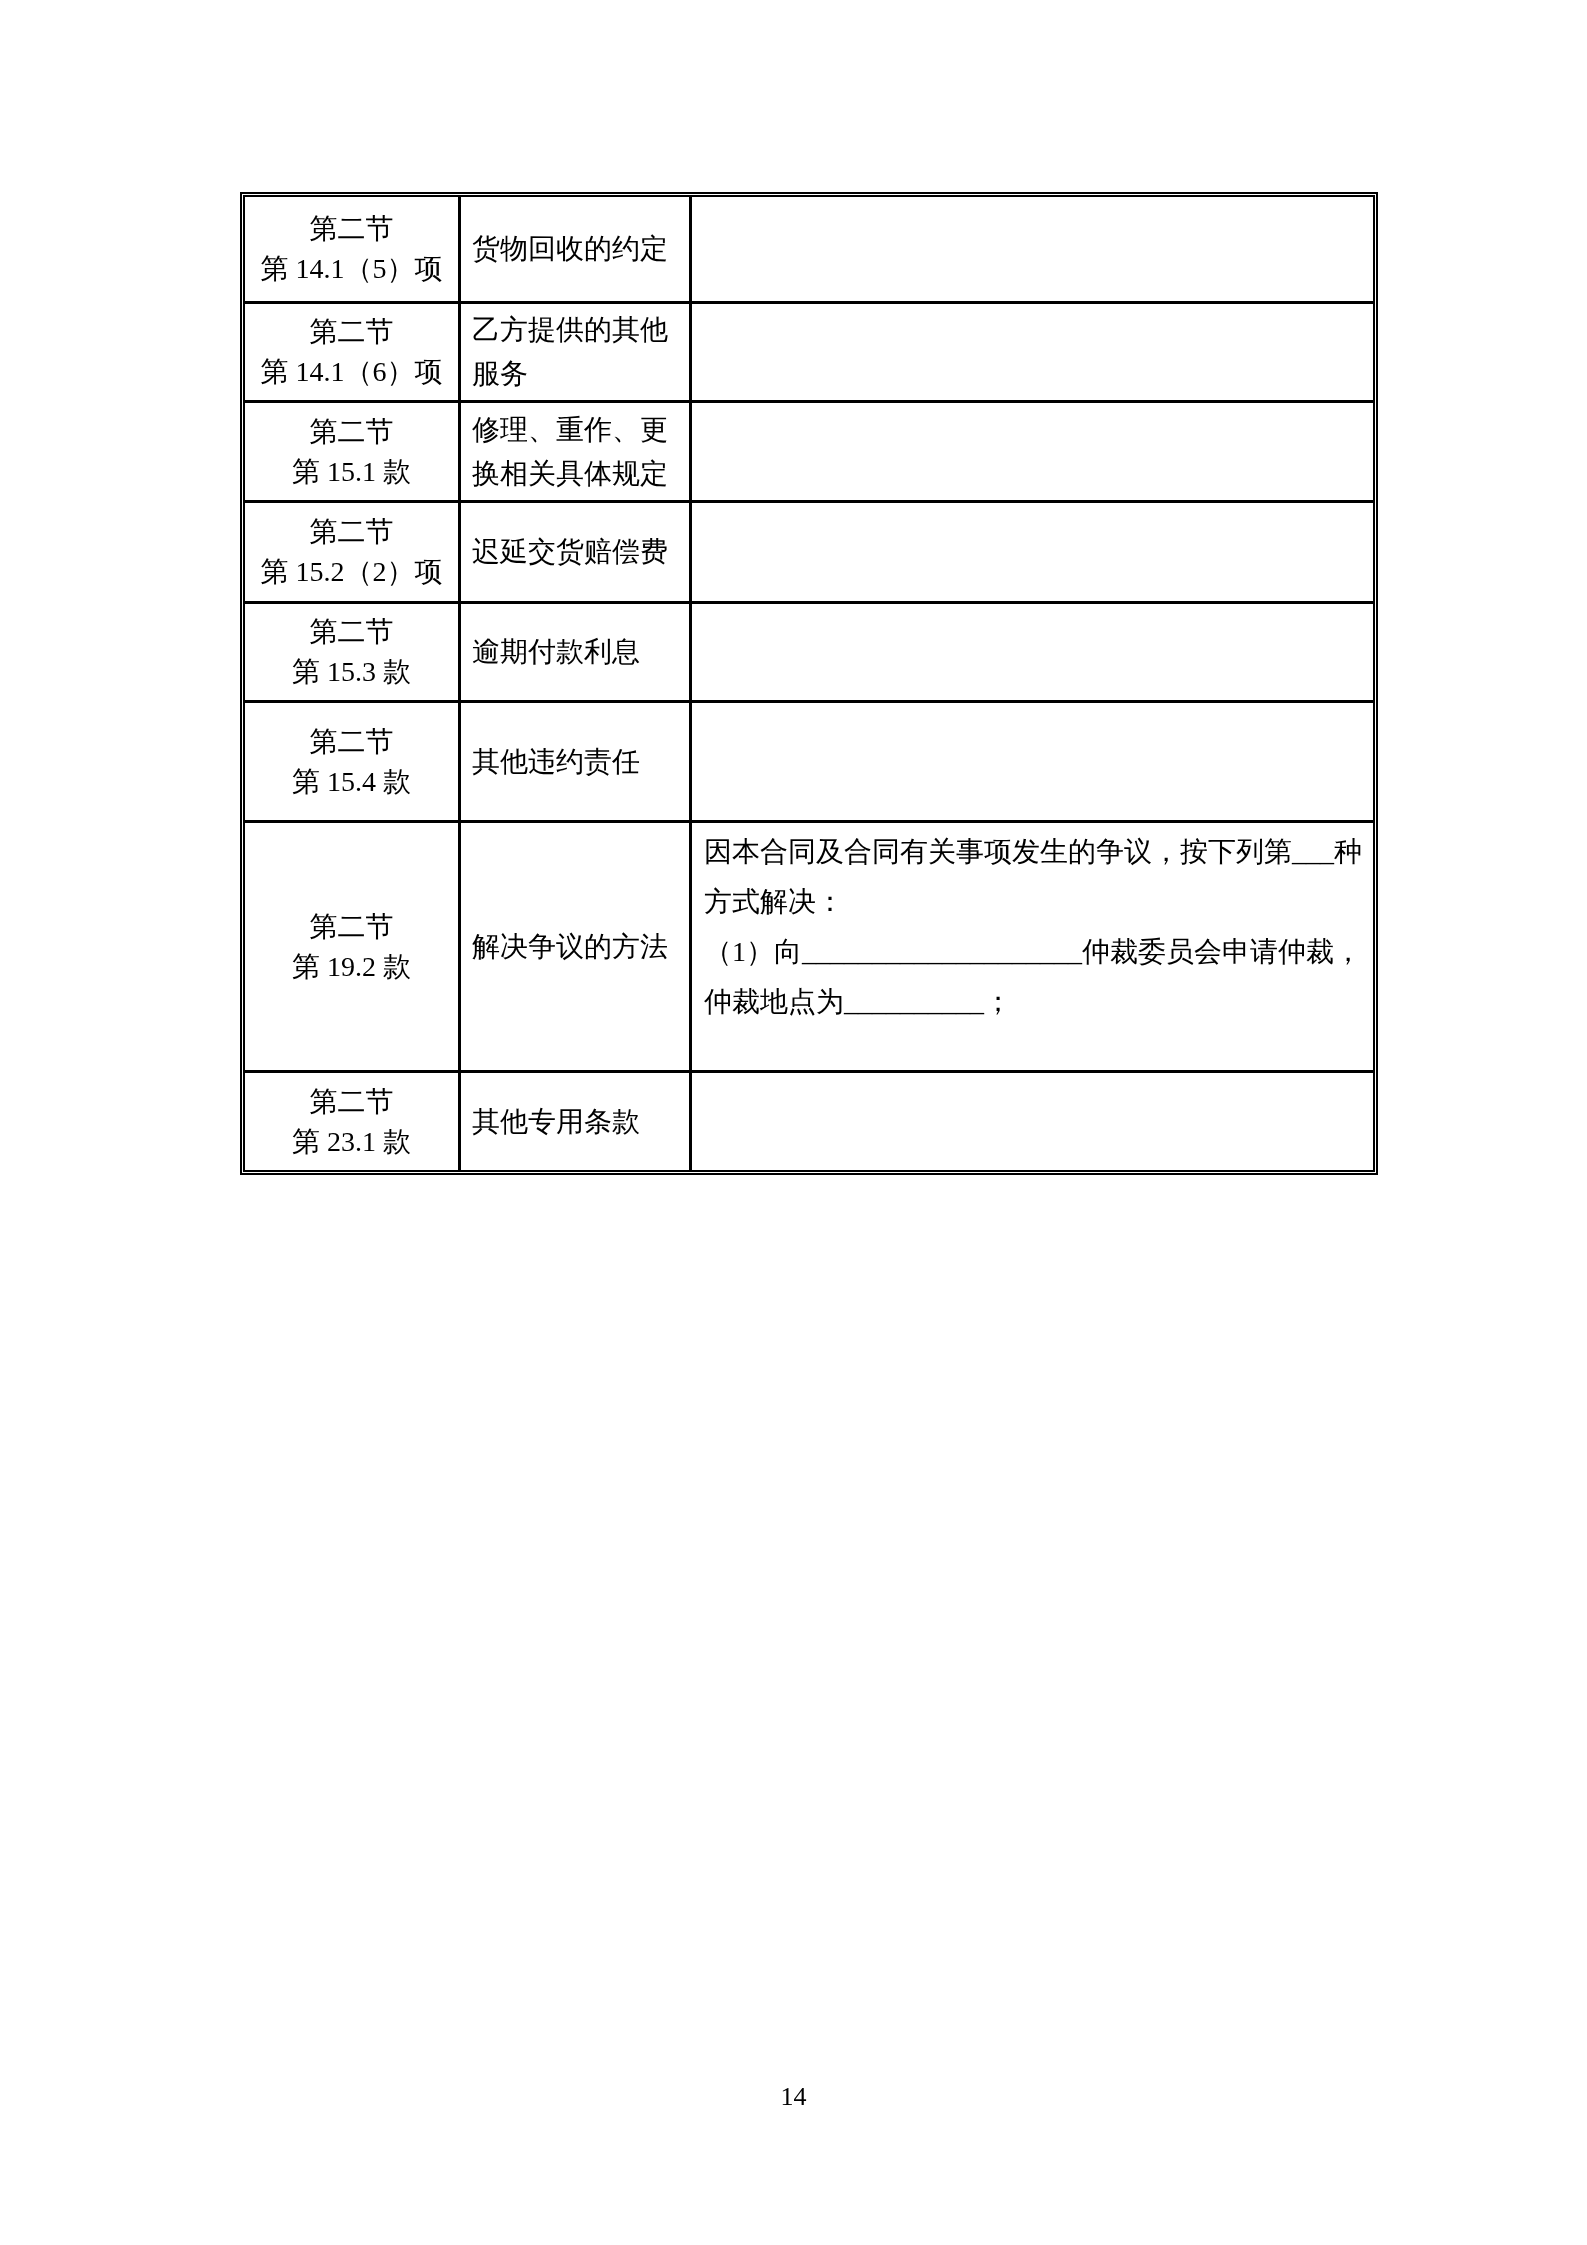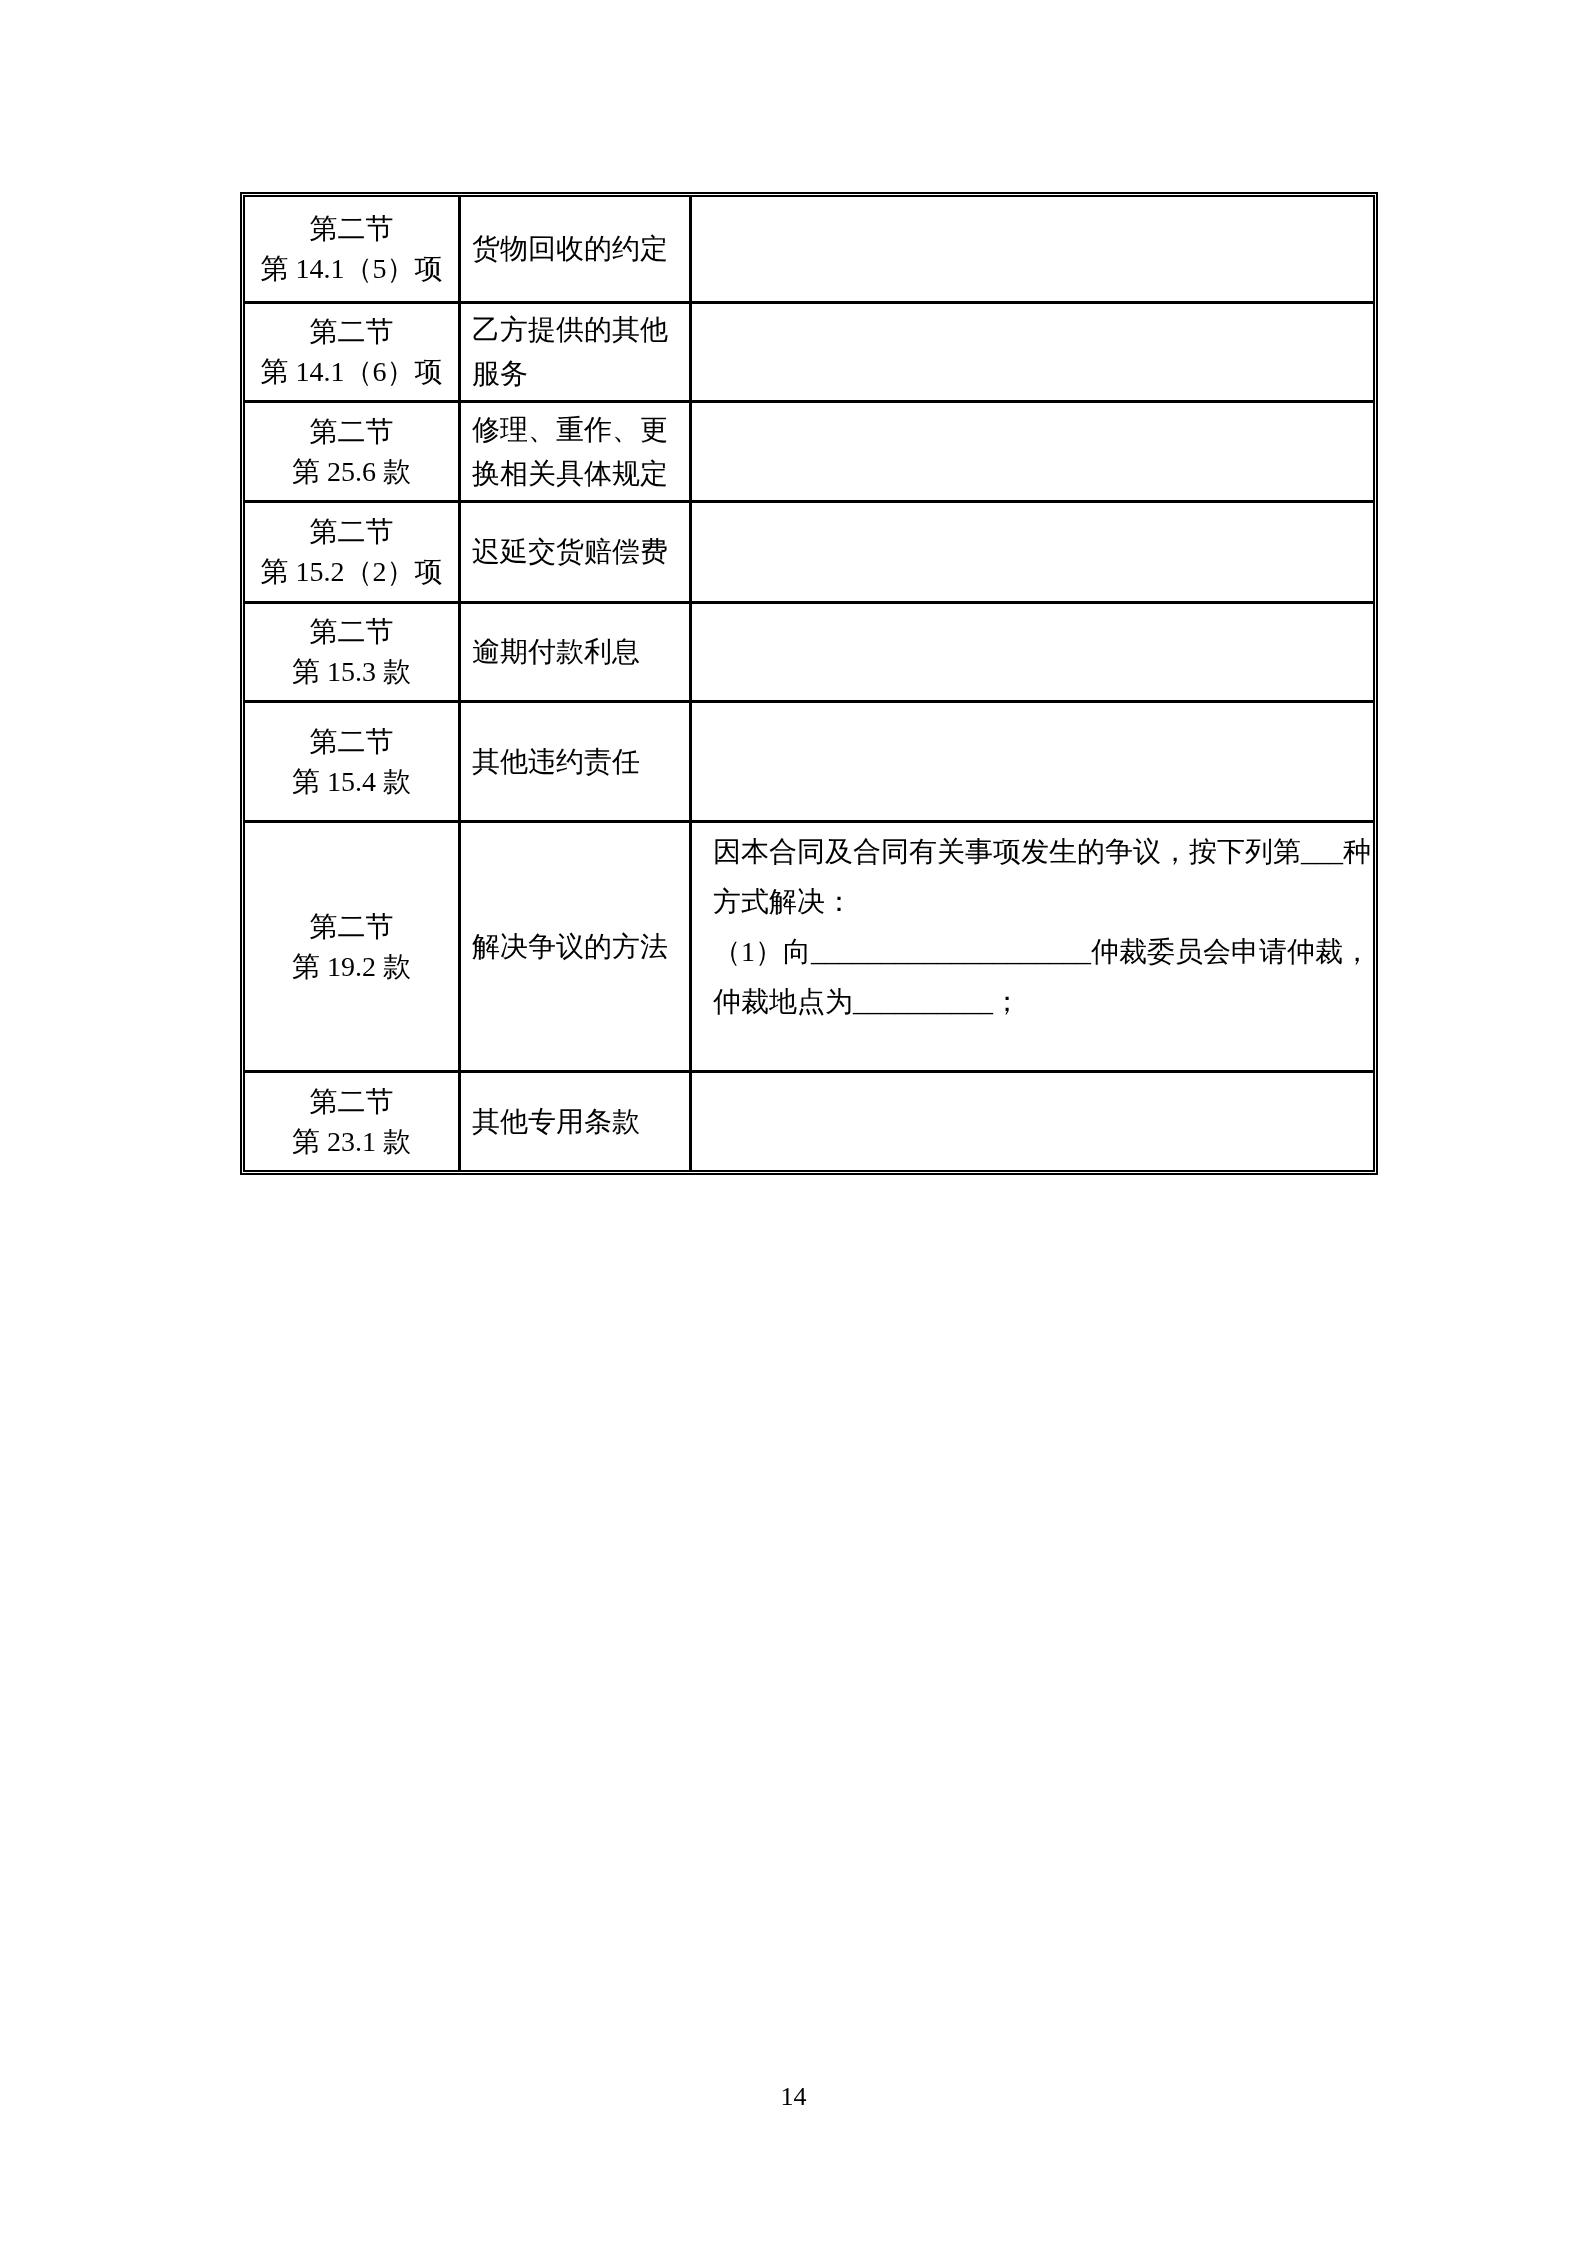--- a/index.html
+++ b/index.html
@@ -37,21 +37,20 @@
     display: flex;
     align-items: center;
     padding: 4px 6px 4px 11px;
     line-height: 44px;
     font-family: Liberation Serif, serif;
   }
   .c3 { padding: 4px 6px 4px 12px; }
   .c3 .line {
     line-height: 50px;
     white-space: nowrap;
-    margin-left: 9px;
   }
   .page-number {
     position: absolute;
     top: 2082px;
     left: 0; width: 100%;
     text-align: center;
     font-size: 26px;
     line-height: 30px;
   }
 </style>
@@ -73,21 +72,21 @@
     <span>第二节</span>
     <span>第 14.1（6）项</span>
   </div>
   <div class="cell c2 bl bt">
     <span>乙方提供的其他服务</span>
   </div>
   <div class="cell c3 bl bt"></div>
 
   <div class="cell c1 bt">
     <span>第二节</span>
-    <span>第 25.6 款</span>
+    <span>第 15.1 款</span>
   </div>
   <div class="cell c2 bl bt">
     <span>修理、重作、更换相关具体规定</span>
   </div>
   <div class="cell c3 bl bt"></div>
 
   <div class="cell c1 bt">
     <span>第二节</span>
     <span>第 15.2（2）项</span>
   </div>

